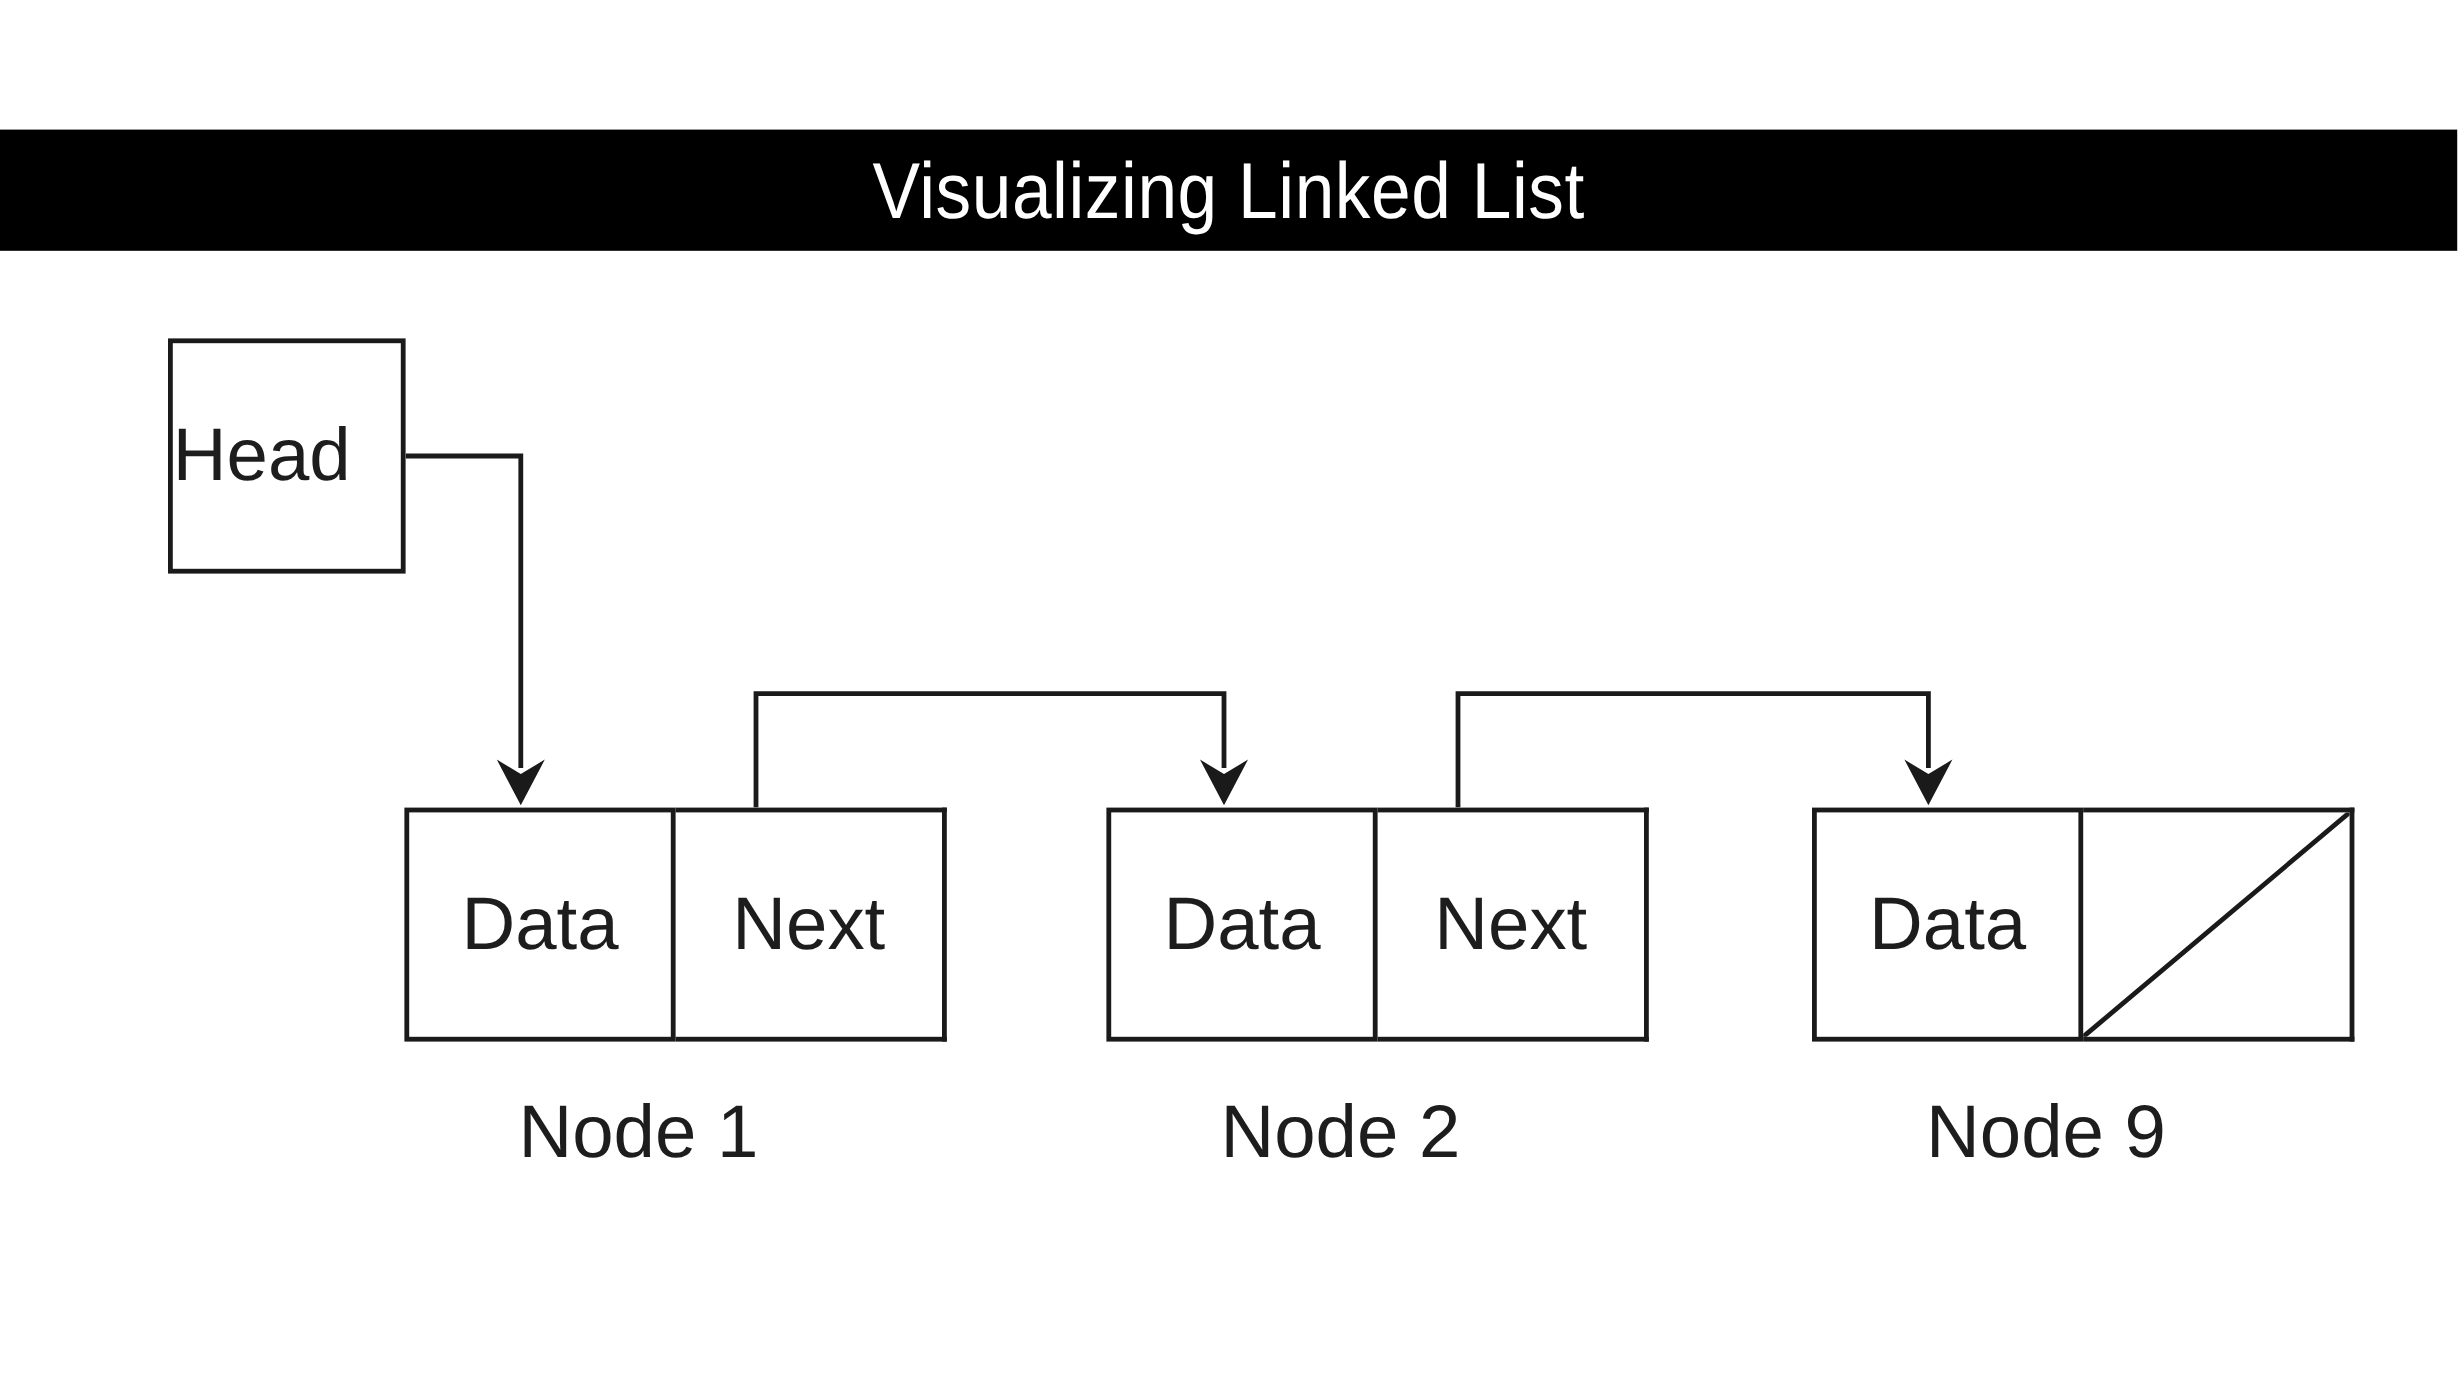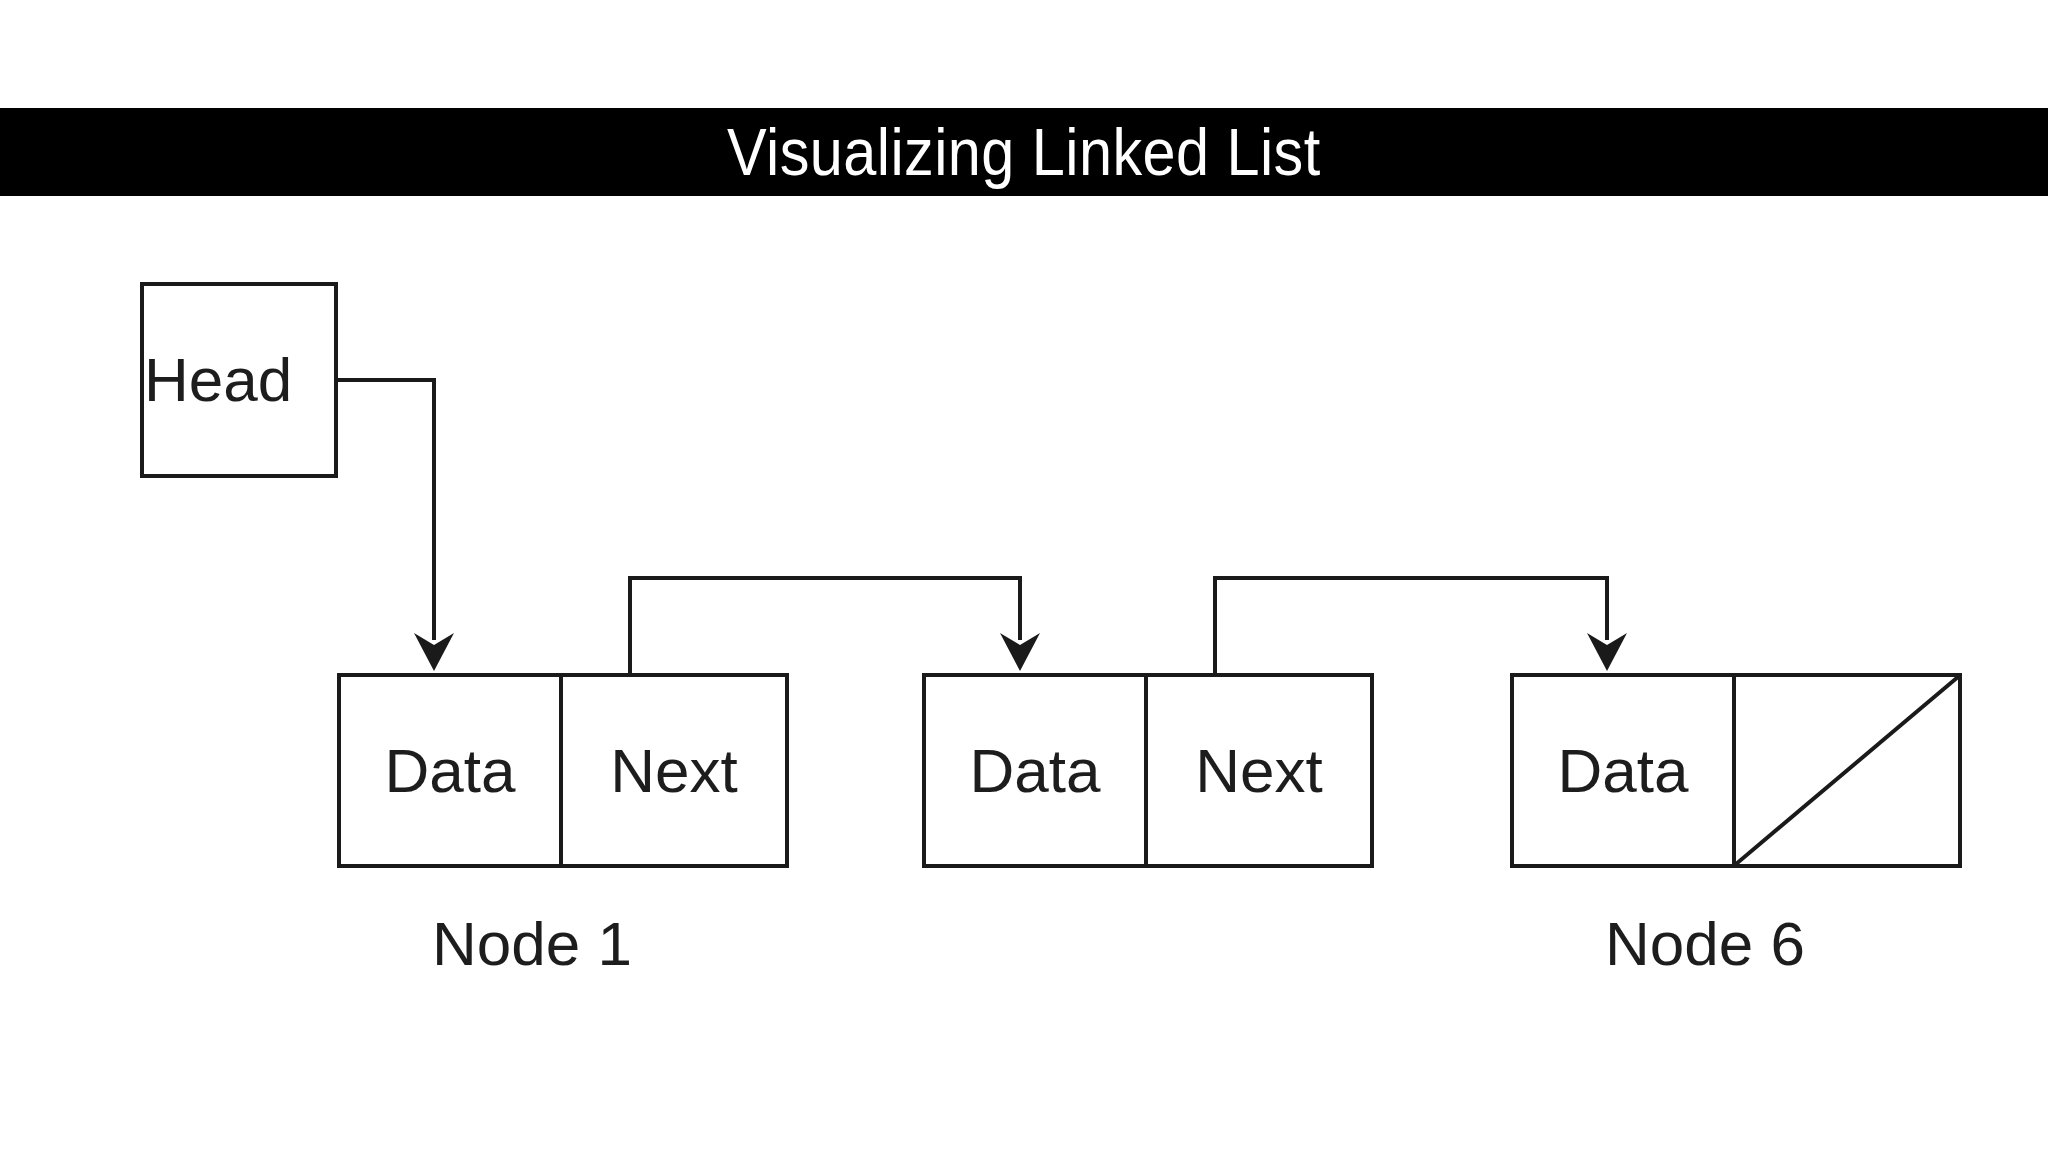--- a/index.html
+++ b/index.html
@@ -18,21 +18,21 @@
     width: 2048px;
     height: 1152px;
     background: var(--background);
     overflow: hidden;
   }
 
   
   .title-bar {
     position: absolute;
     left: 0; top: 108px;
-    width: 2048px; height: 88px;
+    width: 2048px; height: 101px;
     background: var(--title-bar-bg);
     display: flex; align-items: center; justify-content: center;
   }
   .title-bar h1 {
     margin: 0;
     color: var(--title-text);
     font-size: 66px;
     font-weight: 400;
     white-space: nowrap;
     transform: scaleX(0.9);
@@ -166,15 +166,16 @@
       <span class="diagram-label">Data</span>
     </div>
     <div class="cell">
       <svg class="null-diagonal" aria-hidden="true">
         <line x1="0" y1="100%" x2="100%" y2="0"></line>
       </svg>
     </div>
   </div>
 
   <div class="caption caption-1">Node 1</div>
-  <div class="caption caption-3">Node 6</div>
+  <div class="caption caption-2">Node 2</div>
+  <div class="caption caption-3">Node 9</div>
 
 </div>
 
 </body></html>

